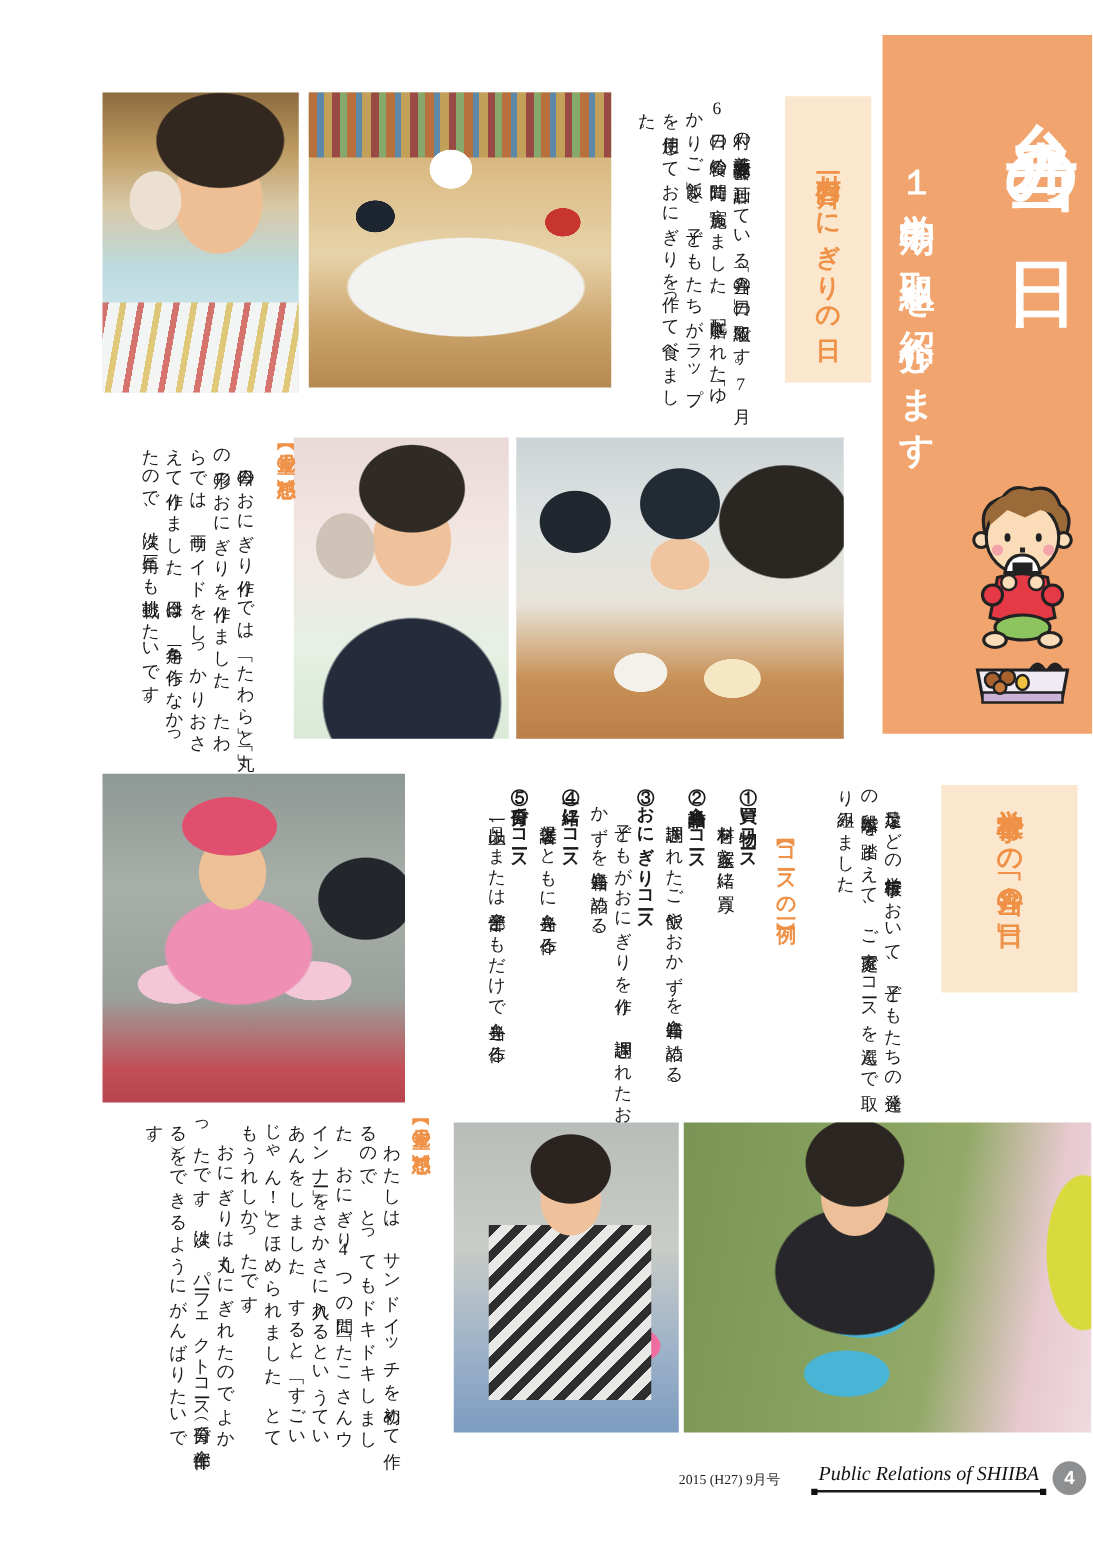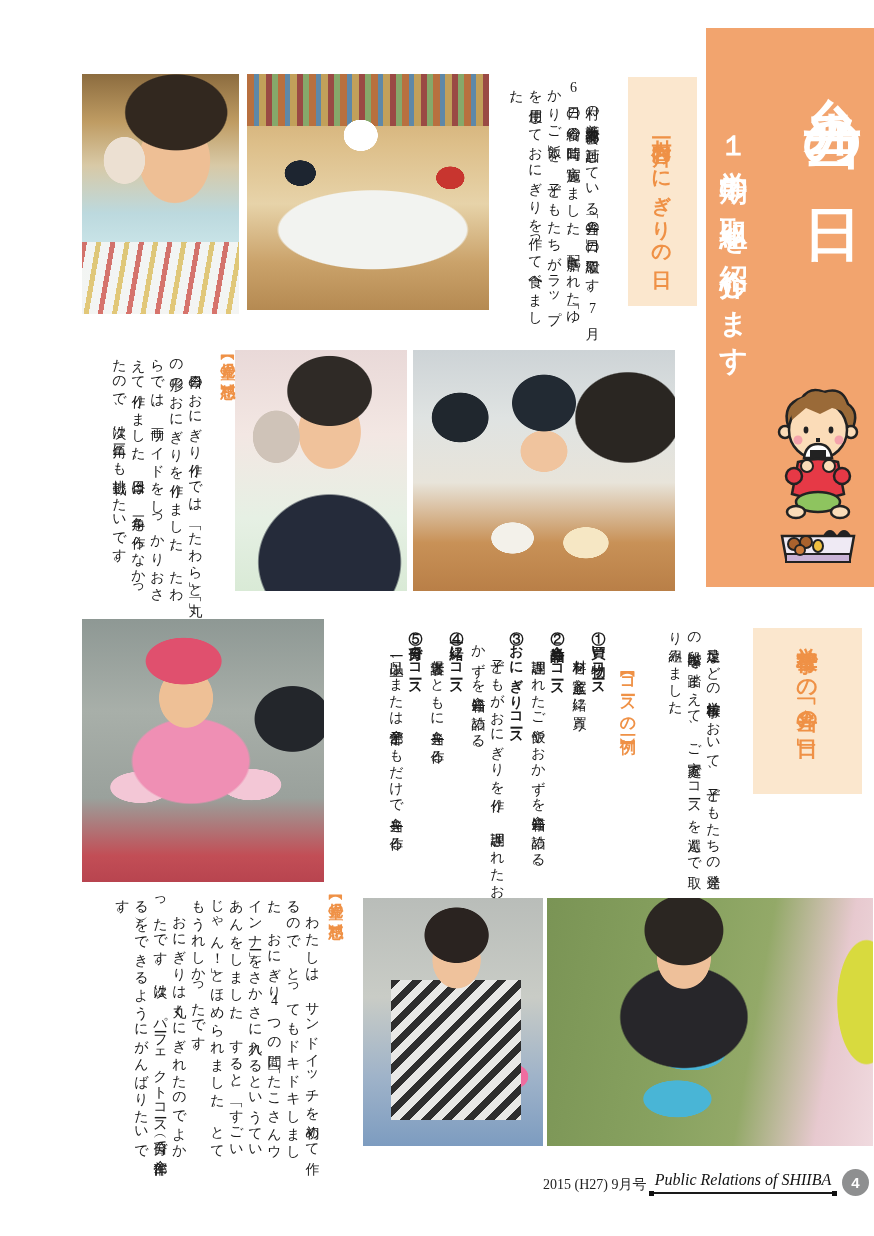--- a/index.html
+++ b/index.html
@@ -96,21 +96,21 @@
     background-image:
       radial-gradient(54px 48px at 42% 13%,#2b2622 0 72%,transparent 74%),
       radial-gradient(38px 44px at 42% 24%,#eec09a 0 70%,transparent 72%),
       radial-gradient(85px 68px at 42% 48%,#27262a 0 74%,transparent 76%),
       radial-gradient(50px 26px at 44% 62%,#49b5d6 0 70%,transparent 72%),
       radial-gradient(48px 26px at 40% 81%,#49b5d6 0 70%,transparent 72%),
       radial-gradient(40px 85px at 98% 42%,#d8da3e 0 72%,transparent 74%),
       linear-gradient(100deg,#7a9455 0%,#88a260 42%,#93a968 62%,#e7c9cf 84%,#f0dadf 100%);}
 
   
-  .footer-date{position:absolute;left:543px;top:1176px;font-size:14px;color:#222;}
+  .footer-date{position:absolute;left:543px;top:1176px;font-size:11px;color:#222;}
   .footer-pub{position:absolute;left:650px;top:1171px;width:186px;text-align:center;
               font-style:italic;font-size:16px;color:#111;border-bottom:2px solid #1a1a1a;
               padding:0 0 3px 0;}
   .footer-pub::before,.footer-pub::after{content:"";position:absolute;width:5px;height:5px;
               background:#111;bottom:-4px;}
   .footer-pub::before{left:-1px;}
   .footer-pub::after{right:-1px;}
   .page-circle{position:absolute;left:842px;top:1169px;width:27px;height:27px;border-radius:50%;
                background:#8E8F90;color:#fff;font-family:"Liberation Sans",sans-serif;
                font-weight:bold;font-size:15px;display:flex;align-items:center;justify-content:center;}

